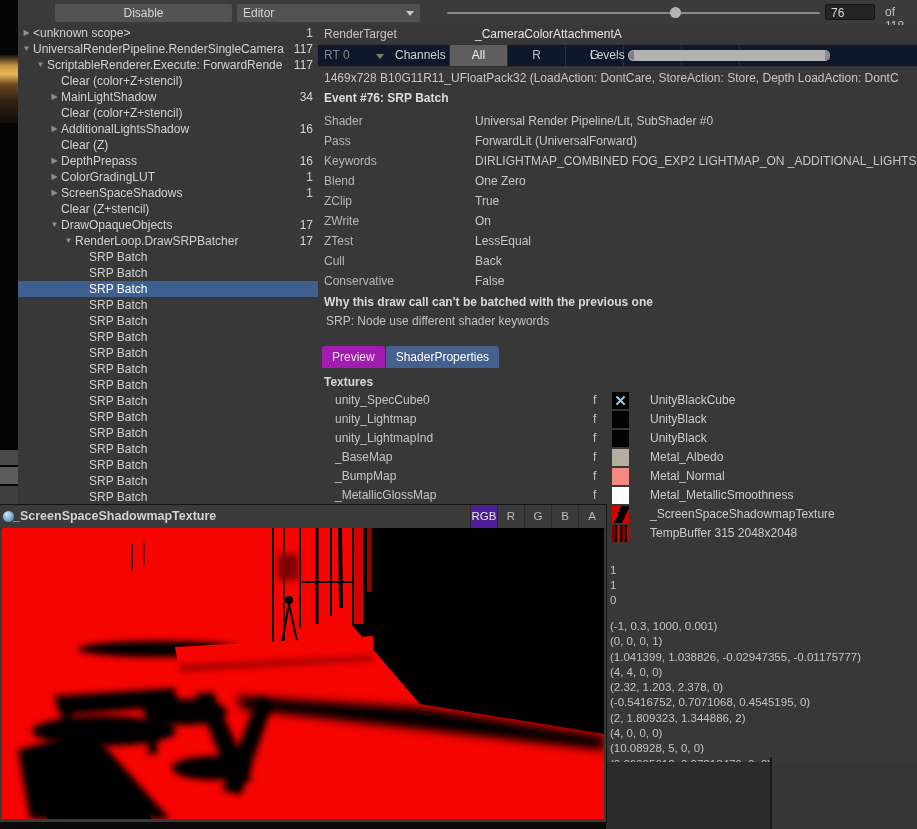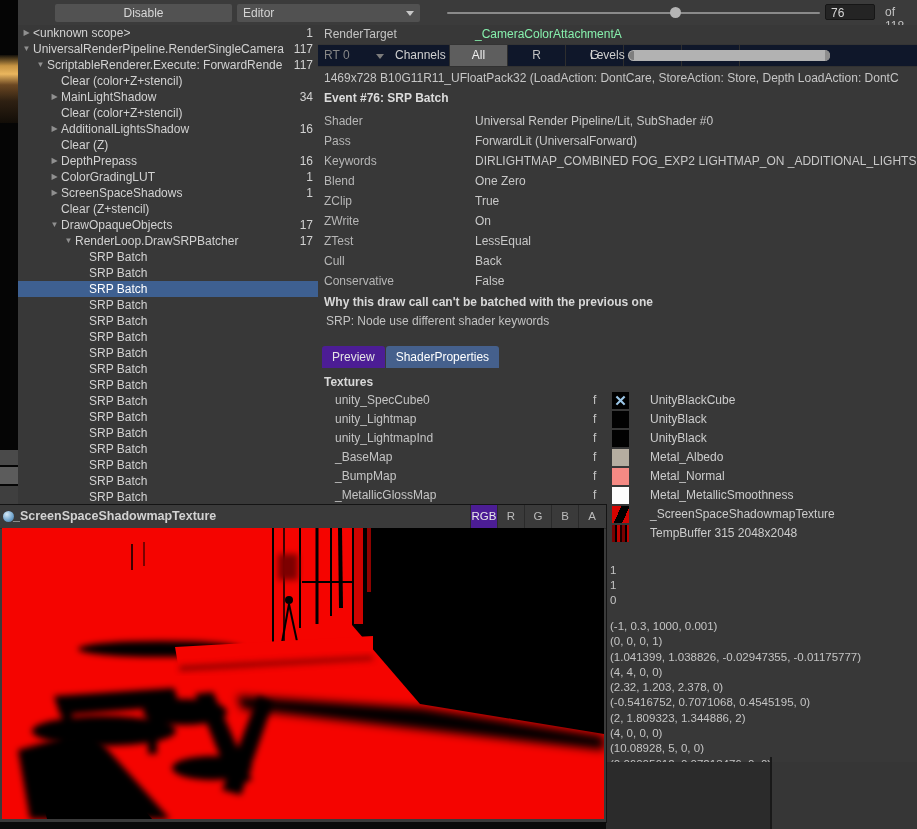--- a/index.html
+++ b/index.html
@@ -31,21 +31,21 @@
   .tree-row{display:flex;align-items:center;height:16px;line-height:16px;white-space:nowrap;color:#d2d2d2}
   .tree-row.selected{background:#3e6091;color:#fff}
   .tree-indent{flex:none;height:1px}
   .tree-arrow{flex:none;width:13px;font-size:8px;color:#909090;text-align:center}
   .tree-label{flex:1 1 auto;min-width:0;overflow:hidden}
   .tree-count{flex:none;margin-left:auto;padding:0 5px 0 2px}
   
   #right-panel{position:absolute;left:300px;top:25px;width:599px;height:737px;background:#383838}
   #rt-row{position:absolute;left:0;top:0;width:100%;height:19px;line-height:19px}
   #rt-label{position:absolute;left:6px;color:#c4c4c4}
-  #rt-value{position:absolute;left:157px;color:#86efac}
+  #rt-value{position:absolute;left:157px;color:#e5e5e5}
   #rt-toolbar{position:absolute;left:0;top:19px;width:100%;height:21px;background:#0f172a;
     border-top:1px solid #343434;border-bottom:1px solid #313131;line-height:21px}
   #rt-select{position:absolute;left:6px;color:#878787}
   #rt-select-arrow{position:absolute;left:58px;top:9px;width:0;height:0;border-left:4px solid transparent;
     border-right:4px solid transparent;border-top:5px solid #7c7c7c}
   #channels-label{position:absolute;left:77px;color:#d0d0d0}
   #channel-buttons{position:absolute;left:131px;top:0;height:21px;display:flex}
   .chan-btn{min-width:27px;text-align:center;border-left:1px solid #2e2e2e;color:#c0c0c0;padding:0 15px}
   .chan-btn:last-child{border-right:1px solid #2e2e2e}
   .chan-btn.active{background:#5e5e5e;color:#efefef}
@@ -55,21 +55,21 @@
   #levels-slider:after{content:"";position:absolute;right:0px;top:0px;width:5px;height:11px;background:#8d8d8d;border-radius:0 6px 6px 0}
   #surface-info{position:absolute;left:6px;top:46px;width:592px;white-space:nowrap;overflow:hidden;color:#c6c6c6}
   #event-header{position:absolute;left:6px;top:66px;font-weight:bold;color:#dcdcdc}
   #detail-rows{position:absolute;left:0;top:86px;width:100%}
   .detail-row{display:flex;height:20px;line-height:20px;white-space:nowrap}
   .detail-label{flex:none;width:151px;padding-left:6px;color:#b6b6b6}
   .detail-value{flex:1 1 auto;min-width:0;overflow:hidden;color:#c8c8c8}
   #why-title{position:absolute;left:6px;top:270px;font-weight:bold;color:#d8d8d8}
   #why-reason{position:absolute;left:8px;top:289px;color:#c2c2c2}
   #shader-tabs{position:absolute;left:4px;top:321px;height:22px;display:flex;gap:1px}
-  .tab{height:22px;line-height:22px;padding:0 10px;border-radius:3px 3px 0 0;background:#4c1d95;color:#e4e4e4}
+  .tab{height:22px;line-height:22px;padding:0 10px;border-radius:3px 3px 0 0;background:#a21caf;color:#e4e4e4}
   .tab.active{background:#45608c;color:#fff}
   #textures-title{position:absolute;left:6px;top:350px;font-weight:bold;color:#d8d8d8}
   #texture-rows{position:absolute;left:0;top:366px;width:100%}
   .tex-row{display:flex;align-items:center;height:19px;line-height:19px;white-space:nowrap}
   .tex-prop{flex:none;width:258px;padding-left:17px;overflow:hidden;color:#c4c4c4}
   .tex-flag{flex:none;width:19px;color:#c4c4c4}
   .tex-thumb{flex:none;width:17px;height:17px;margin-top:0;background:#000;text-align:center;line-height:17px;overflow:hidden}
   .tex-name{flex:none;margin-left:21px;color:#cccccc}
   .thumb-black-cube{background:#000;color:#9cc7e8;font-weight:bold;font-size:15px}
   .thumb-black{background:#020202}

